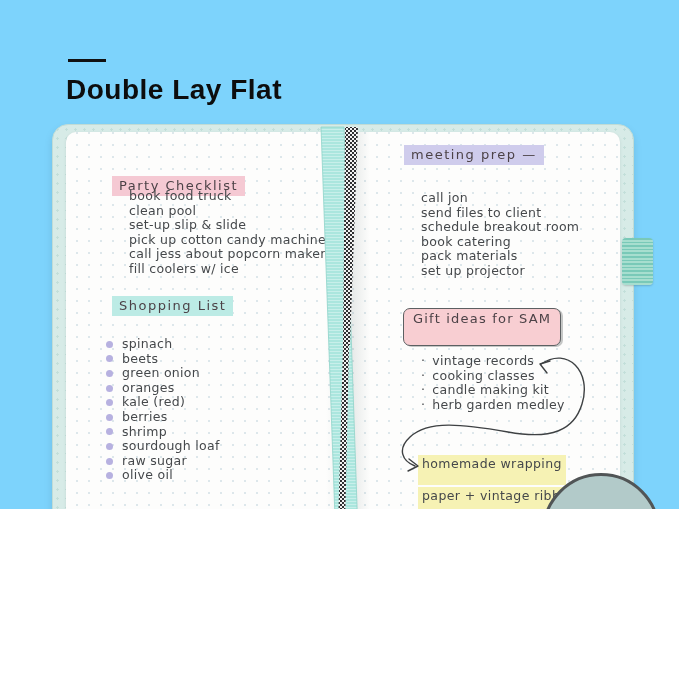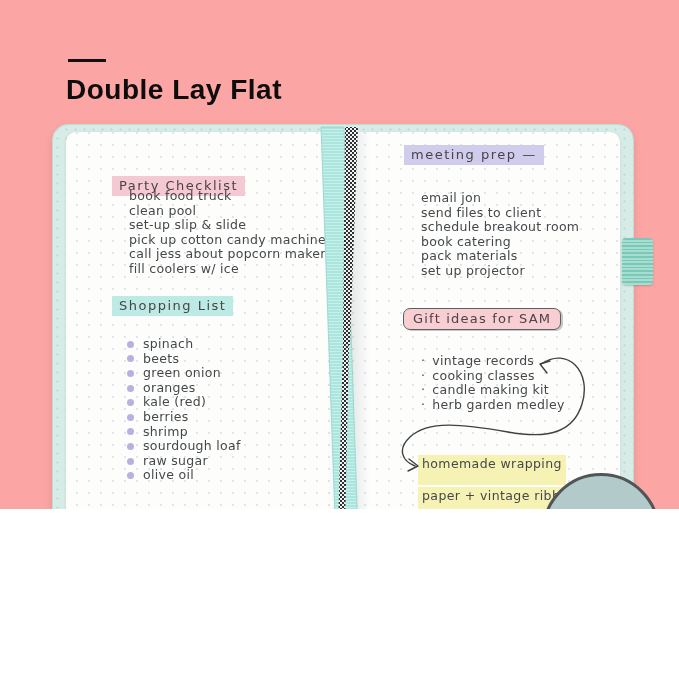--- a/index.html
+++ b/index.html
@@ -1,18 +1,18 @@
 <!DOCTYPE html>
 <html><head>
 <meta charset="utf-8">
 <style>
   html,body{margin:0;padding:0;}
   .canvas{
     position:relative;width:679px;height:509px;
-    background:#fca5a5;overflow:hidden;
+    background:#7dd3fc;overflow:hidden;
     font-family:"Liberation Sans",sans-serif;
   }
   
   .title-dash{position:absolute;left:68px;top:59px;width:38px;height:3px;background:#111;}
   .page-title{
     position:absolute;left:66px;top:74px;
     font-size:28px;font-weight:bold;color:#0d0d0d;letter-spacing:.5px;
   }
   
   .cover{
@@ -45,30 +45,30 @@
   .hd-party{left:112px;top:148px;background:#f5c9d3;margin-top:28px;}
   .hd-shopping{left:112px;top:296px;background:#bcebe5;}
   .hd-meeting{left:404px;top:145px;background:#cfccec;}
   ul.hand-list{
     position:absolute;margin:12px;padding:0;list-style:none;z-index:4;
     font-size:12.5px;letter-spacing:.3px;
   }
   ul.hand-list li{height:14.6px;line-height:14.6px;white-space:nowrap;}
   .ls-party{left:117px;top:177px;}
   .ls-meeting{left:409px;top:179px;}
-  .ls-shopping{left:115px;top:325px;}
+  .ls-shopping{left:94px;top:325px;}
   .ls-shopping li{height:14.9px;line-height:14.9px;display:flex;align-items:center;}
   .dot{
     width:7px;height:7px;border-radius:50%;background:#b7b1e0;
     margin-right:9px;flex:0 0 auto;
   }
   .gift-box{
     position:absolute;left:403px;top:308px;z-index:4;
     background:#f8ced2;border:1.5px solid #5c6062;border-radius:7px;
-    padding:2px 9px 3px;font-family:"DejaVu Sans",sans-serif;font-size:13px;
+    padding:2px 9px 19px;font-family:"DejaVu Sans",sans-serif;font-size:13px;
     letter-spacing:1.2px;color:#4c4247;white-space:nowrap;
     box-shadow:2px 1px 0 rgba(92,96,98,.35);
   }
   .ls-gift{left:409px;top:342px;}
   .ls-gift li{height:15px;line-height:15px;display:flex;align-items:center;}
   .gift-bullet{margin-right:7px;color:#45484b;}
   .note{position:absolute;left:418px;top:455px;z-index:4;font-size:12.5px;letter-spacing:.4px;}
   .note .hl{background:#f6f2b4;padding:1px 4px 14px;display:inline-block;margin-bottom:2px;white-space:nowrap;}
   
   .overlay-svg{position:absolute;left:0;top:0;z-index:10;pointer-events:none;}
@@ -147,21 +147,21 @@
         <span>raw sugar</span>
       </li>
     <li>
         <span class="dot"></span>
         <span>olive oil</span>
       </li>
   </ul>
 
   <div class="list-header hd-meeting">meeting prep —</div>
   <ul class="hand hand-list ls-meeting">
-    <li>email jon</li>
+    <li>call jon</li>
     <li>send files to client</li>
     <li>schedule breakout room</li>
     <li>book catering</li>
     <li>pack materials</li>
     <li>set up projector</li>
   </ul>
 
   <div class="gift-box">Gift ideas for SAM</div>
   <ul class="hand hand-list ls-gift">
     <li>

